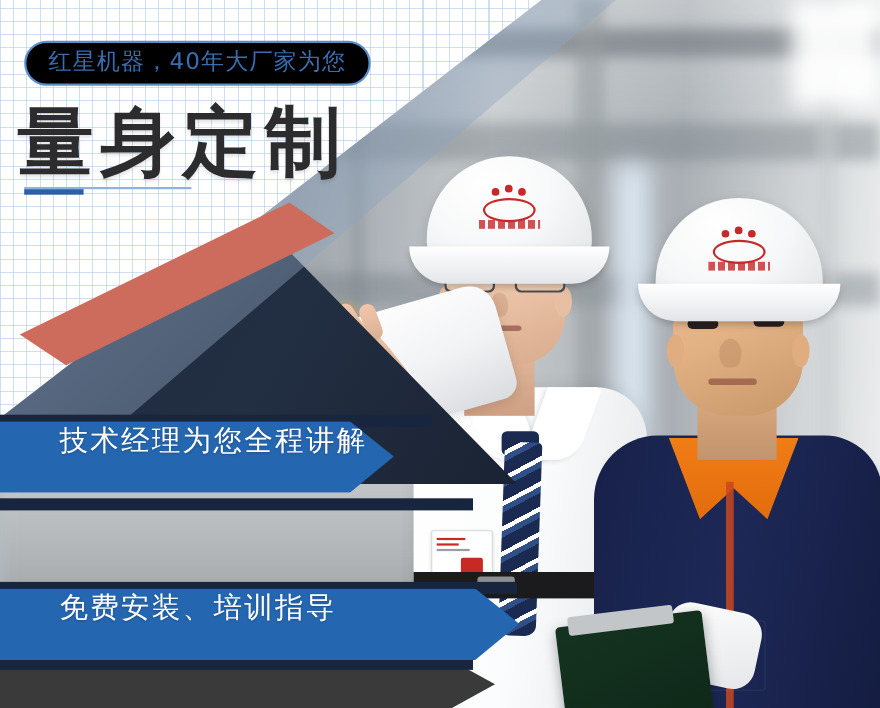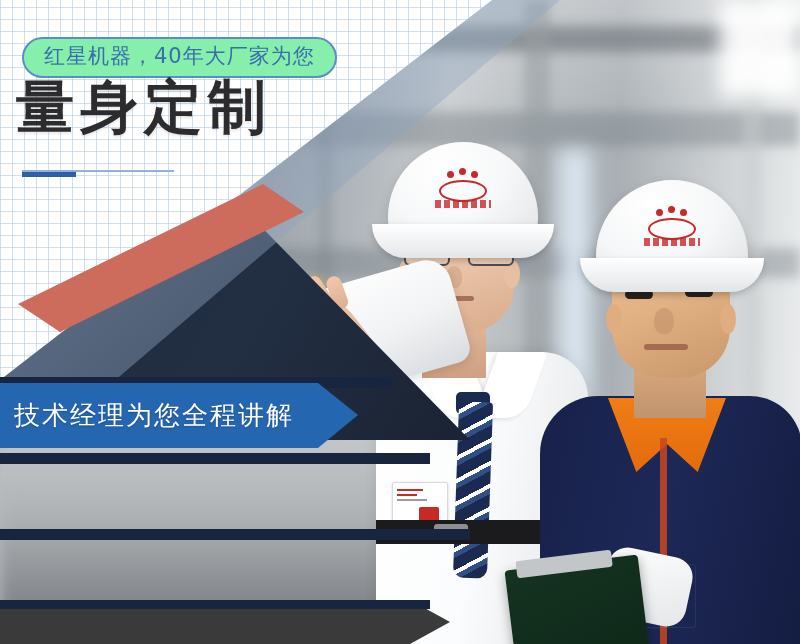--- a/index.html
+++ b/index.html
@@ -296,32 +296,32 @@
   .stripe-coral{
     position:absolute; left:18px; top:184px; width:286px; height:148px;
     background:#cd6b5c;
     clip-path:polygon(245px 0, 286px 28px, 42px 148px, 0 120px);
   }
 
   
   .pill{
     position:absolute; left:22px; top:37px;
     padding:7px 20px 9px;
-    background:#86efac;
+    background:#000000;
     border:2px solid #5a8ecb;
     border-radius:22px;
     color:#3a6cb0;
     font-size:21px; letter-spacing:1px; line-height:1;
     white-space:nowrap;
     font-family:"DejaVu Sans","Liberation Sans",sans-serif;
   }
   .title{
-    position:absolute; left:16px; top:78px;
+    position:absolute; left:16px; top:96px;
     color:#2c2c2e;
-    font-size:58px; font-weight:bold; letter-spacing:6px; line-height:1;
+    font-size:69px; font-weight:bold; letter-spacing:6px; line-height:1;
     white-space:nowrap;
     font-family:"DejaVu Sans","Liberation Sans",sans-serif;
     text-shadow:0 2px 3px rgba(0,0,0,.10);
   }
   .rule-thin{
     position:absolute; left:22px; top:170px; width:152px; height:2px;
     background:#8fb2dd;
   }
   .rule-thick{
     position:absolute; left:22px; top:172px; width:54px; height:5px;
@@ -331,21 +331,21 @@
   
   .bars{ position:absolute; left:0; top:377px; width:800px; height:267px; }
   .navy-strip{ position:absolute; left:0; height:11px; background:#17253f; }
   .ns1{ top:0;    width:392px; }
   .ns2{ top:76px; width:430px; }
   .ns3{ top:152px;width:470px; }
 
   .fbar{
     position:absolute; left:0; height:65px;
     background:#2566b0;
-    display:flex; align-items:center;
+    display:flex; align-items:flex-start;padding-left:40px;
   }
   .fbar .lbl{
     color:#ffffff; font-size:26px; letter-spacing:2px; white-space:nowrap;
     padding-left:14px;
     font-family:"DejaVu Sans","Liberation Sans",sans-serif;
     text-shadow:0 1px 2px rgba(0,0,0,.22);
   }
   .fb1{ top:6px;   width:358px; clip-path:polygon(0 0,318px 0,358px 32px,318px 65px,0 65px); }
   .fb2{ top:82px;  width:398px; clip-path:polygon(0 0,358px 0,398px 32px,358px 65px,0 65px); }
   .fb3{ top:158px; width:472px; clip-path:polygon(0 0,432px 0,472px 32px,432px 65px,0 65px); }
@@ -481,18 +481,21 @@
 
   <div class="bars">
     <div class="navy-strip ns1"></div>
     <div class="fbar fb1">
       <span class="lbl">技术经理为您全程讲解</span>
     </div>
 
     <div class="navy-strip ns2"></div>
 
     <div class="navy-strip ns3"></div>
+    <div class="fbar fb3">
+      <span class="lbl">免费安装、培训指导</span>
+    </div>
 
     <div class="base-dark"></div>
     <div class="base-navy"></div>
   </div>
 
 </div>
 
 </body></html>

